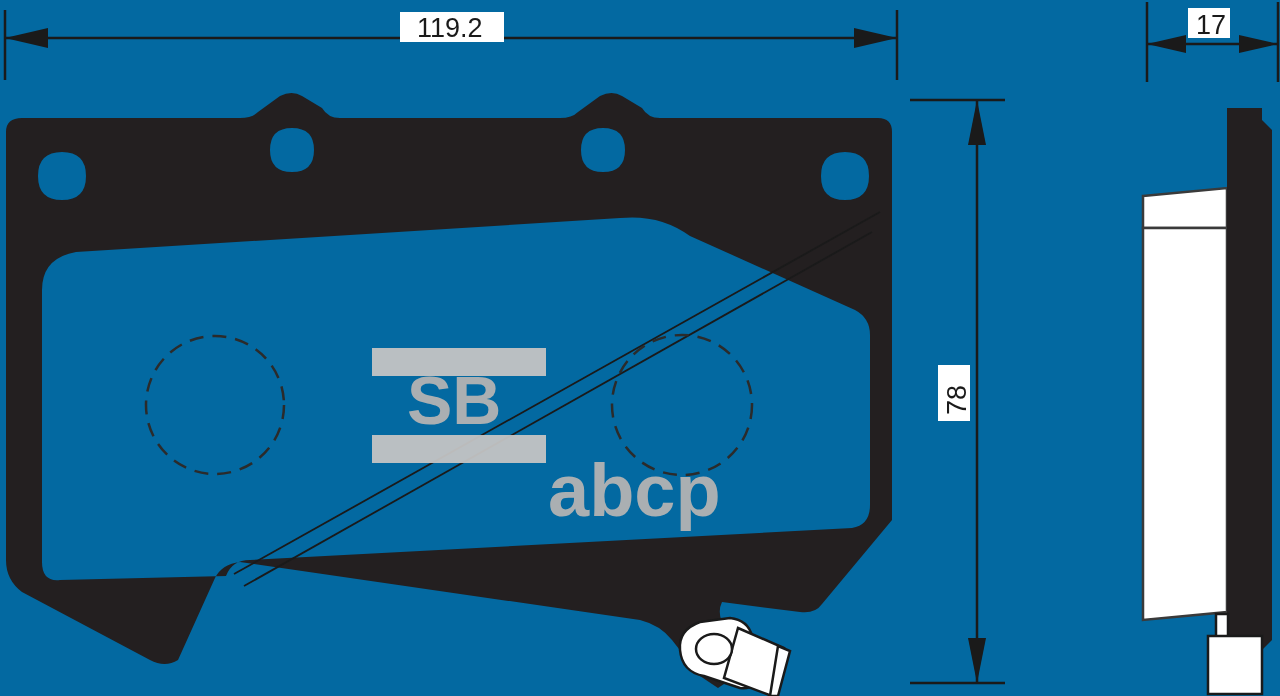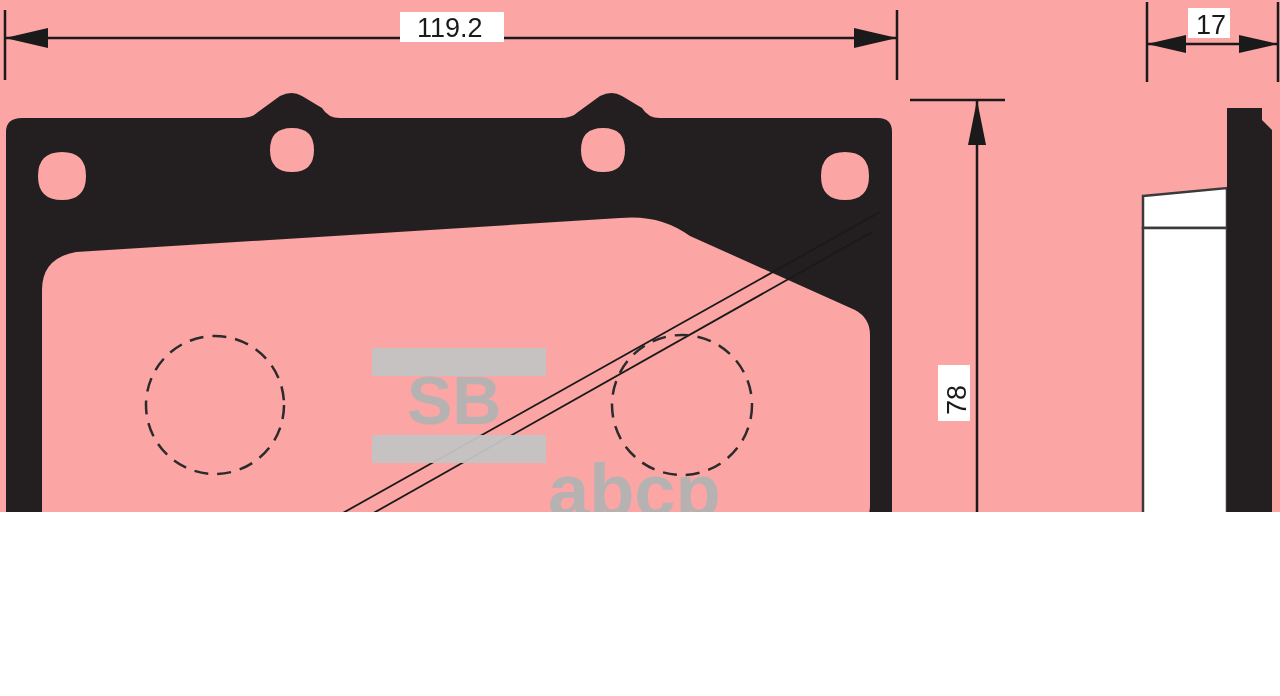--- a/index.html
+++ b/index.html
@@ -6,22 +6,22 @@
     margin: 0;
     padding: 0;
     background: #ffffff;
   }
   body {
     font-family: "Liberation Sans", sans-serif;
   }
   #drawing-root {
     position: relative;
     width: 1280px;
-    height: 512px;
-    background: #fca5a5;
+    height: 696px;
+    background: #0369a1;
     overflow: hidden;
   }
   #drawing-svg {
     position: absolute;
     top: 0;
     left: 0;
     width: 1280px;
     height: 696px;
     display: block;
   }

